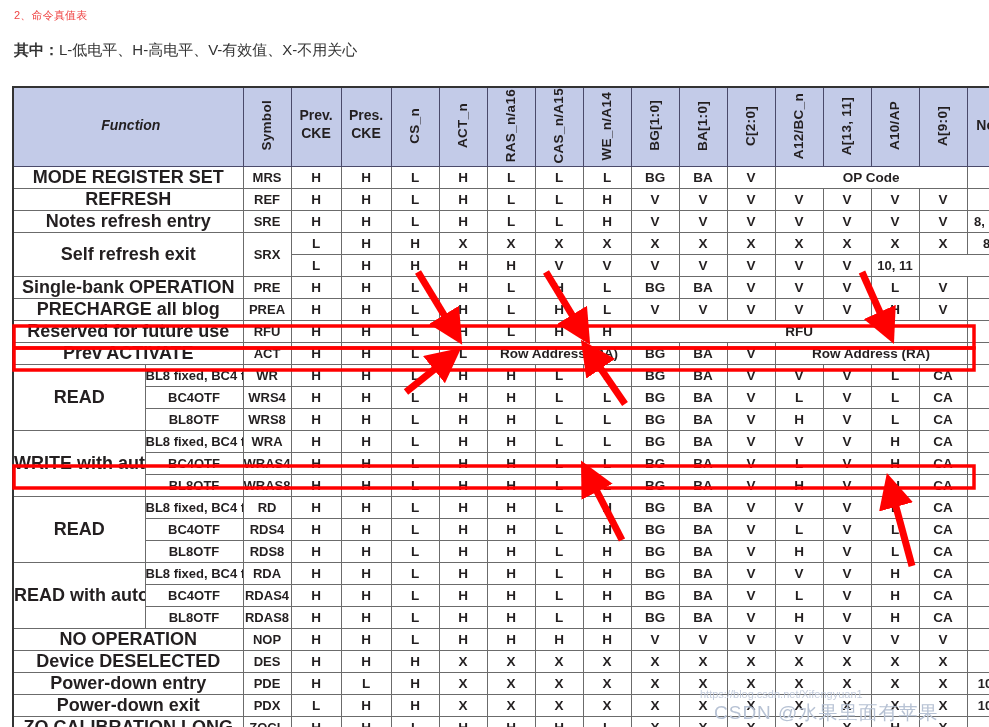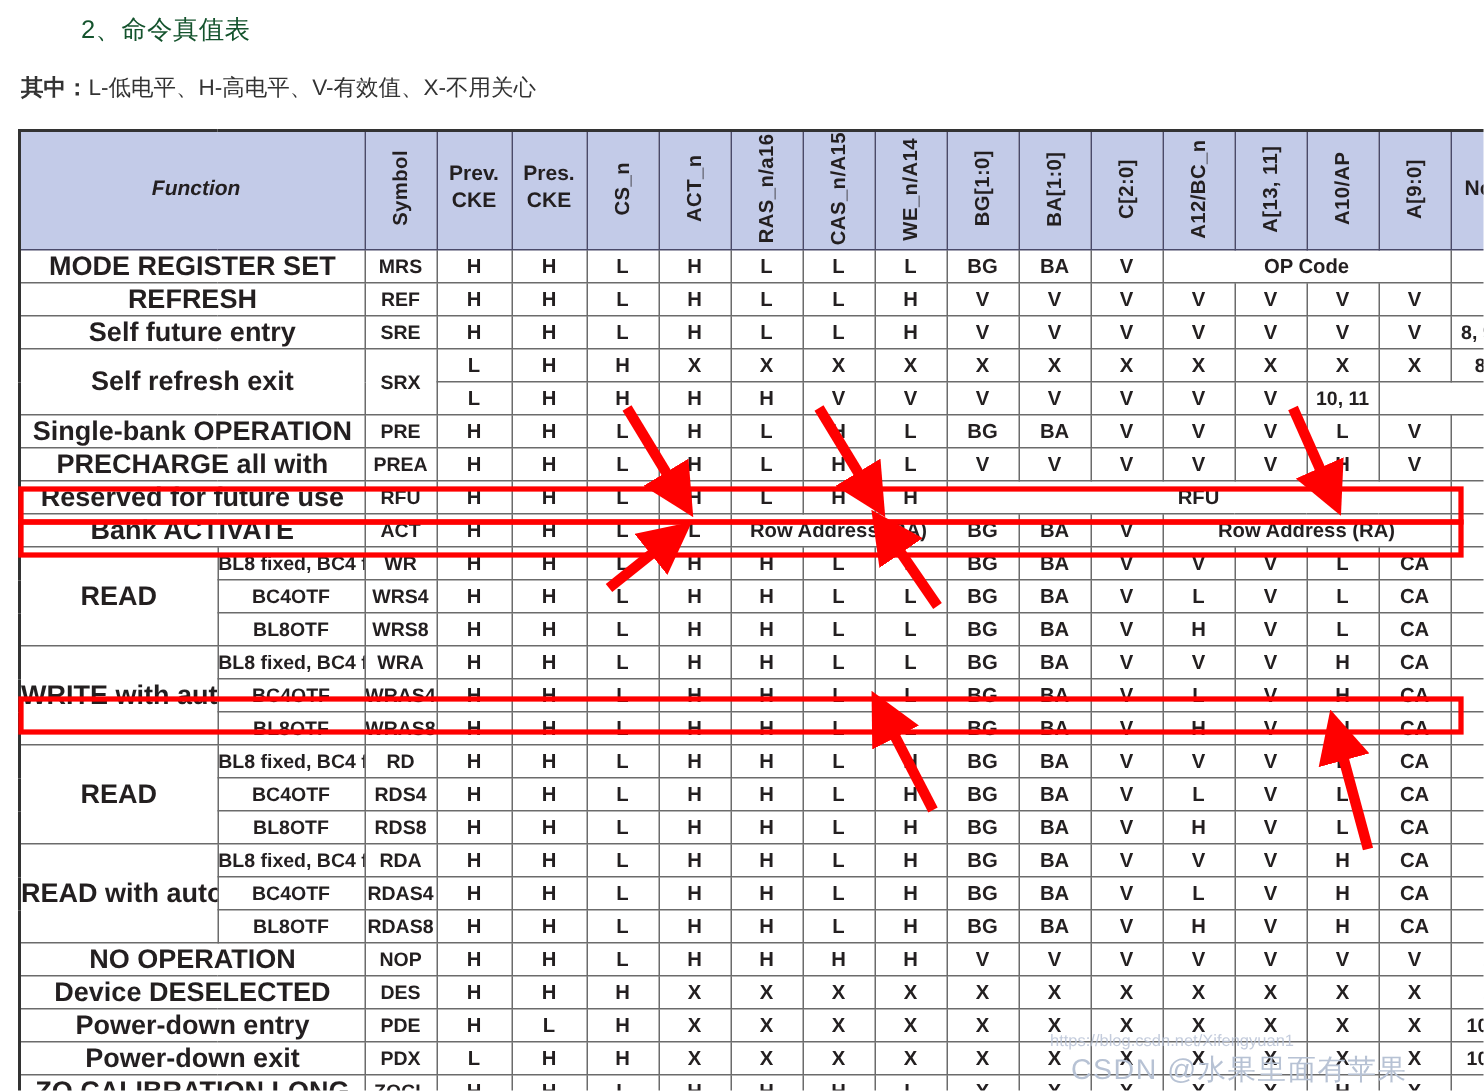--- a/index.html
+++ b/index.html
@@ -5,21 +5,21 @@
   html,body{margin:0;padding:0;}
   body{
     width:989px;height:727px;
     background:#ffffff;
     font-family:"Liberation Sans","DejaVu Sans",sans-serif;
     color:#231f20;
     overflow:hidden;
     position:relative;
   }
   .intro{padding:8px 0 0 14px;}
-  .intro-line1{font-size:17px;color:#14532d;letter-spacing:.2px;margin-left:40px;}
+  .intro-line1{font-size:11px;color:#ef4444;letter-spacing:.2px;}
   .intro-line2{font-size:15px;color:#333;margin-top:18px;}
   .intro-line2 b{font-weight:bold;}
 
   .table-wrap{
     position:absolute;
     left:12px;top:86px;
     width:964px;
   }
   table.truth{
     border-collapse:collapse;
@@ -161,21 +161,21 @@
           <td class="val">V</td>
           <td class="val">V</td>
           <td class="val">V</td>
           <td class="val">V</td>
           <td class="val">V</td>
           <td class="val">V</td>
           <td class="val">V</td>
           <td class="note"></td>
         </tr>
         <tr>
-          <td class="fn" colspan="2">Self future entry</td>
+          <td class="fn" colspan="2">Notes refresh entry</td>
           <td class="sym">SRE</td>
           <td class="val">H</td>
           <td class="val">H</td>
           <td class="val">L</td>
           <td class="val">H</td>
           <td class="val">L</td>
           <td class="val">L</td>
           <td class="val">H</td>
           <td class="val">V</td>
           <td class="val">V</td>
@@ -233,21 +233,21 @@
           <td class="val">BG</td>
           <td class="val">BA</td>
           <td class="val">V</td>
           <td class="val">V</td>
           <td class="val">V</td>
           <td class="val">L</td>
           <td class="val">V</td>
           <td class="note"></td>
         </tr>
         <tr>
-          <td class="fn" colspan="2">PRECHARGE all with</td>
+          <td class="fn" colspan="2">PRECHARGE all blog</td>
           <td class="sym">PREA</td>
           <td class="val">H</td>
           <td class="val">H</td>
           <td class="val">L</td>
           <td class="val">H</td>
           <td class="val">L</td>
           <td class="val">H</td>
           <td class="val">L</td>
           <td class="val">V</td>
           <td class="val">V</td>
@@ -265,21 +265,21 @@
           <td class="val">H</td>
           <td class="val">L</td>
           <td class="val">H</td>
           <td class="val">L</td>
           <td class="val">H</td>
           <td class="val">H</td>
           <td class="wide" colspan="7">RFU</td>
           <td class="note"></td>
         </tr>
         <tr>
-          <td class="fn" colspan="2">Bank ACTIVATE</td>
+          <td class="fn" colspan="2">Prev ACTIVATE</td>
           <td class="sym">ACT</td>
           <td class="val">H</td>
           <td class="val">H</td>
           <td class="val">L</td>
           <td class="val">L</td>
           <td class="wide" colspan="3">Row Address (RA)</td>
           <td class="val">BG</td>
           <td class="val">BA</td>
           <td class="val">V</td>
           <td class="wide" colspan="4">Row Address (RA)</td>

